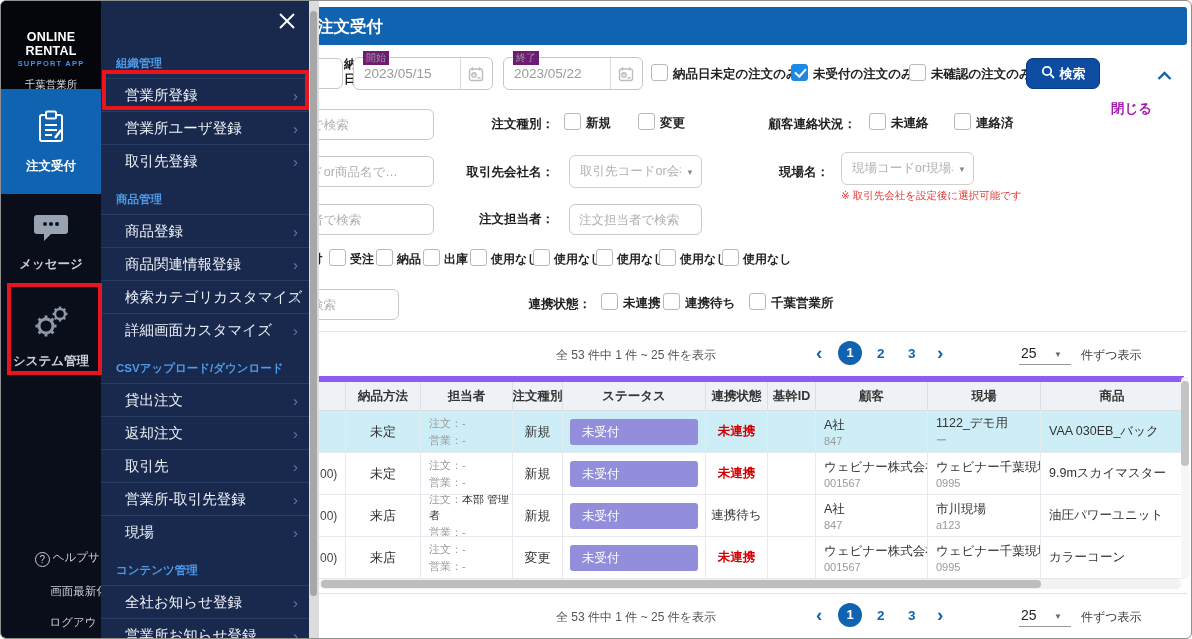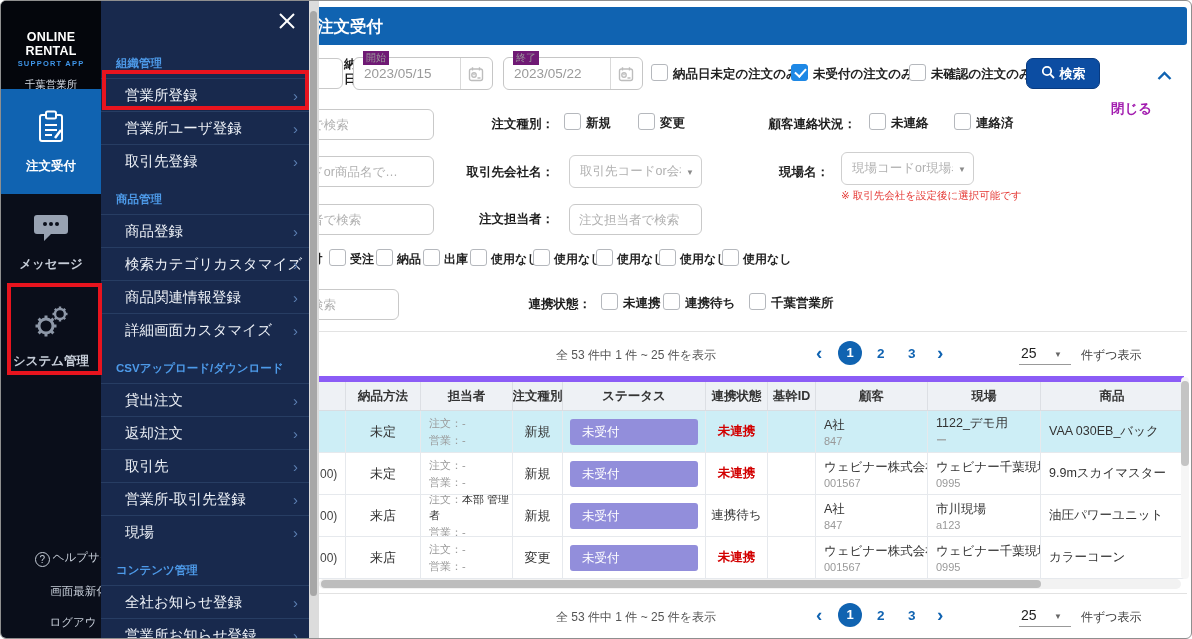--- a/index.html
+++ b/index.html
@@ -431,22 +431,22 @@
           <line x1="17" y1="3" x2="3" y2="17"></line>
         </svg>
     </div>
     <div style="height:40px;"></div>
     <div class="msec-title">組織管理</div>
     <div class="mi">営業所登録</div>
     <div class="mi">営業所ユーザ登録</div>
     <div class="mi">取引先登録</div>
     <div class="msec-title">商品管理</div>
     <div class="mi">商品登録</div>
+    <div class="mi">商品関連情報登録</div>
     <div class="mi">検索カテゴリカスタマイズ</div>
-    <div class="mi">商品関連情報登録</div>
     <div class="mi">詳細画面カスタマイズ</div>
     <div class="msec-title">CSVアップロード/ダウンロード</div>
     <div class="mi">貸出注文</div>
     <div class="mi">返却注文</div>
     <div class="mi">取引先</div>
     <div class="mi">営業所-取引先登録</div>
     <div class="mi">現場</div>
     <div class="msec-title">コンテンツ管理</div>
     <div class="mi">全社お知らせ登録</div>
     <div class="mi">営業所お知らせ登録</div>

